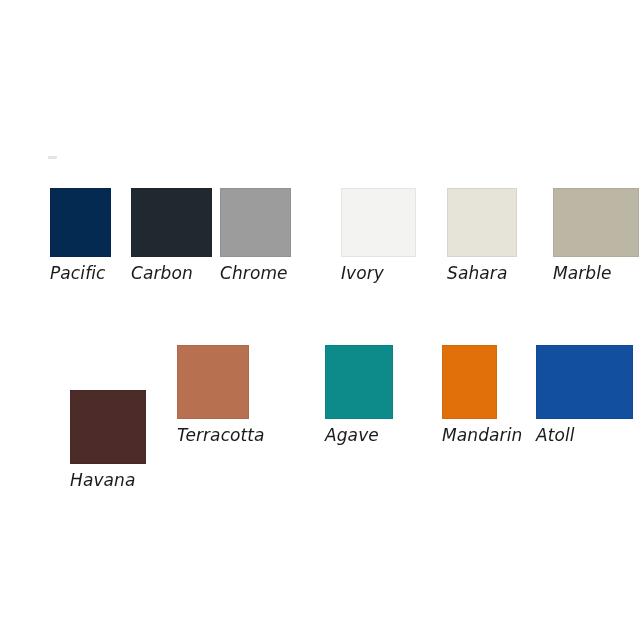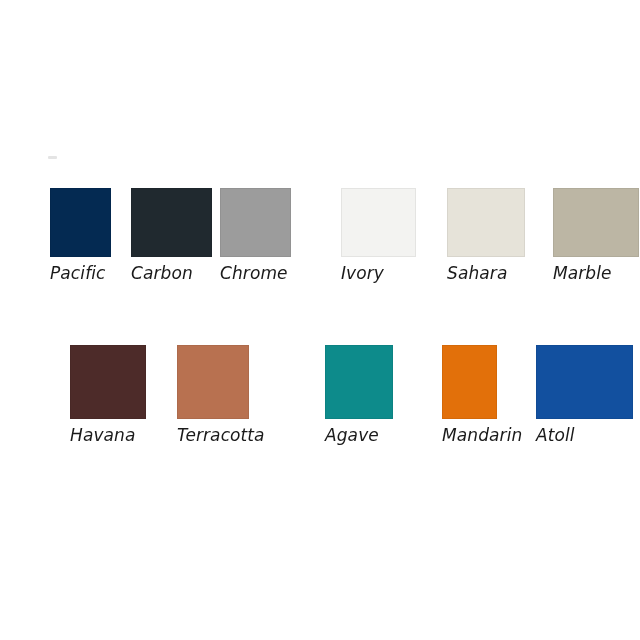--- a/index.html
+++ b/index.html
@@ -89,32 +89,32 @@
         <div class="swatch-label">Carbon</div>
       </div>
       <div class="swatch-cell" style="left: 220px; width: 71px;">
         <div class="swatch-chip" title="#9c9c9c" style="background: rgb(156, 156, 156);"></div>
         <div class="swatch-label">Chrome</div>
       </div>
       <div class="swatch-cell" style="left: 341px; width: 75px;">
         <div class="swatch-chip" title="#f3f3f1" style="background: rgb(243, 243, 241);"></div>
         <div class="swatch-label">Ivory</div>
       </div>
-      <div class="swatch-cell" style="left: 447px; width: 78px;">
+      <div class="swatch-cell" style="left: 447px; width: 70px;">
         <div class="swatch-chip" title="#e6e3d9" style="background: rgb(230, 227, 217);"></div>
         <div class="swatch-label">Sahara</div>
       </div>
       <div class="swatch-cell" style="left: 553px; width: 86px;">
         <div class="swatch-chip" title="#bcb6a4" style="background: rgb(188, 182, 164);"></div>
         <div class="swatch-label">Marble</div>
       </div>
     </div>
 
   <div class="swatch-row swatch-row-2" id="swatch-row-2">
-      <div class="swatch-cell" style="left: 70px; width: 76px;">
+      <div class="swatch-cell" style="left: 70px; width: 76px; margin-top: 45px;">
         <div class="swatch-chip" title="#4d2b29" style="background: rgb(77, 43, 41);"></div>
         <div class="swatch-label">Havana</div>
       </div>
       <div class="swatch-cell" style="left: 177px; width: 72px;">
         <div class="swatch-chip" title="#b87150" style="background: rgb(184, 113, 80);"></div>
         <div class="swatch-label">Terracotta</div>
       </div>
       <div class="swatch-cell" style="left: 325px; width: 68px;">
         <div class="swatch-chip" title="#0d8b8b" style="background: rgb(13, 139, 139);"></div>
         <div class="swatch-label">Agave</div>

